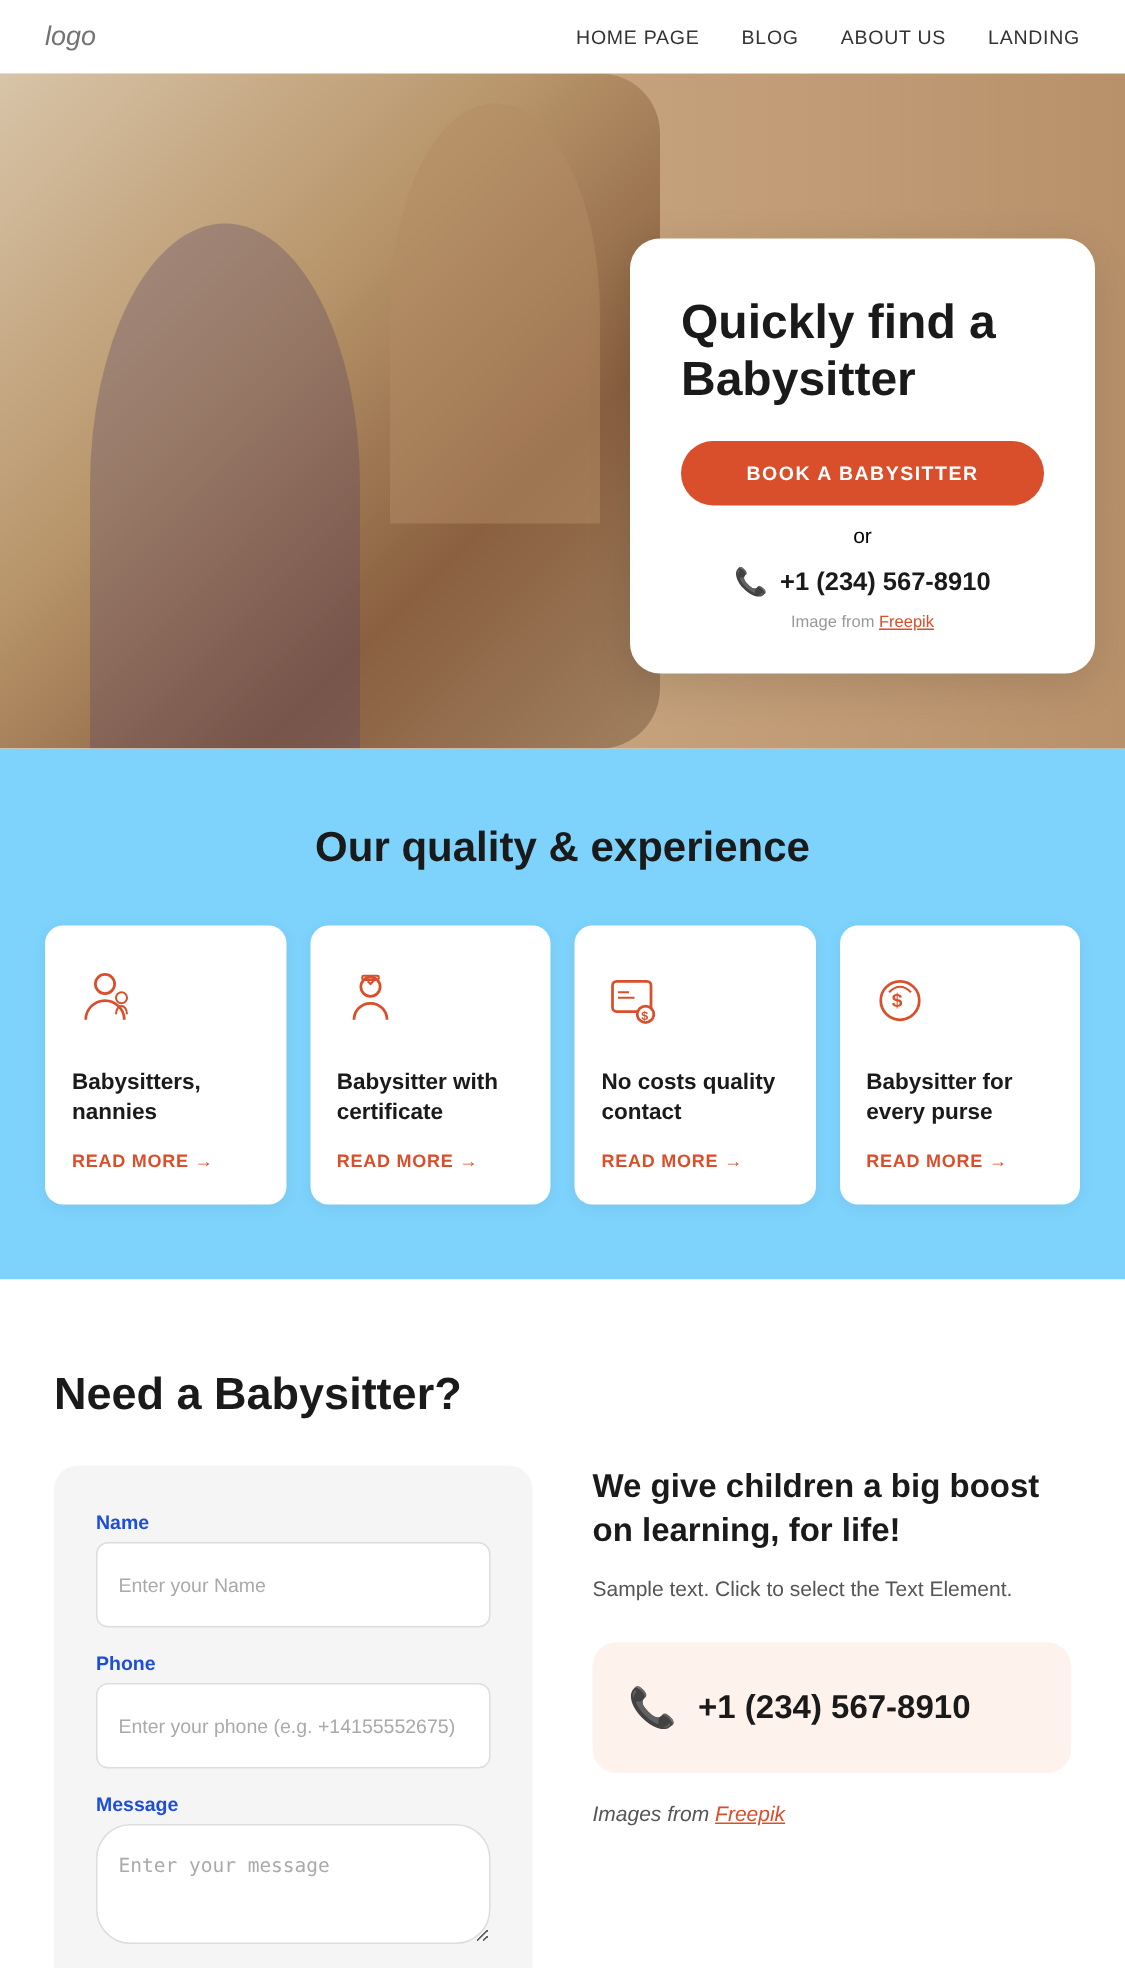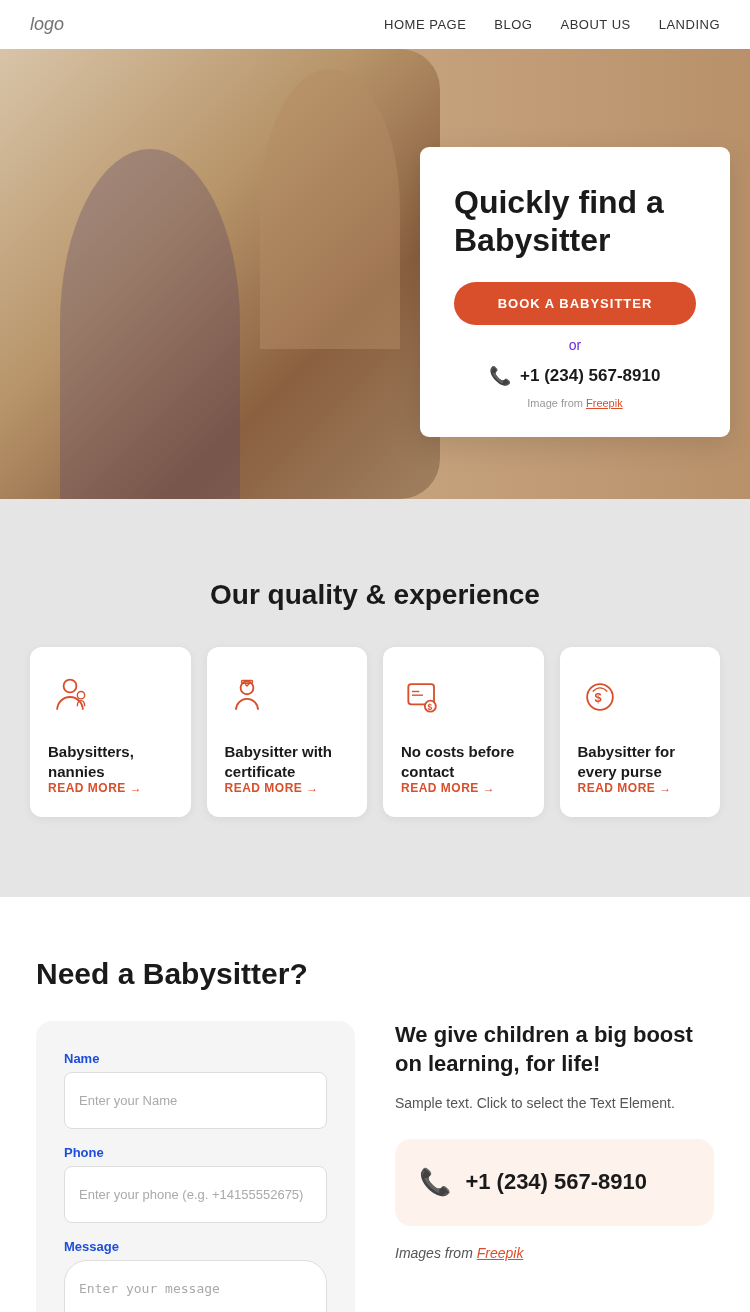--- a/index.html
+++ b/index.html
@@ -21,49 +21,49 @@
     .hero {
       position: relative; width: 100%; height: 450px;
       background: linear-gradient(135deg, #e8d5c4 0%, #c9a98a 100%);
       overflow: hidden;
     }
     .hero-bg {
       position: absolute; top: 0; left: 0; width: 100%; height: 100%;
       background: linear-gradient(to right, #d4b896 0%, #c4a07a 60%, #b8916a 100%);
     }
     .hero-card {
-      position: absolute; right: 20px; top: 98px;
-      background: #fff; border-radius: 9px; padding: 36px 34px 28px;
+      position: absolute; right: 20px; top: 110px;
+      background: #fff; border-radius: 20px; padding: 36px 34px 28px;
       width: 310px; box-shadow: 0 8px 30px rgba(0,0,0,0.12);
     }
     .hero-card h1 { font-size: 32px; font-weight: 800; color: #1a1a1a; line-height: 1.2; margin-bottom: 22px; }
     .btn-book {
       display: block; width: 100%; padding: 14px;
       background: #d94f2b; color: #fff; border: none; border-radius: 30px;
       font-size: 13px; font-weight: 700; letter-spacing: 1px;
       text-transform: uppercase; cursor: pointer; text-align: center; margin-top: 14px;
     }
-    .or-text { text-align: center; margin: 12px 0; color: #6d28d9; font-size: 14px; }
+    .or-text { text-align: center; margin: 12px 0; color: #000000; font-size: 14px; }
     .phone-row { display: flex; align-items: center; justify-content: center; gap: 8px; }
     .phone-icon { color: #d94f2b; font-size: 18px; }
     .phone-num { font-size: 17px; font-weight: 700; color: #1a1a1a; }
     .image-credit { text-align: center; font-size: 11px; color: #999; margin-top: 10px; }
     .image-credit a { color: #d94f2b; text-decoration: underline; }
 
     
-    .quality-section { background: #e5e5e5; padding: 80px 30px; }
+    .quality-section { background: #7dd3fc; padding: 50px 30px; }
     .quality-section h2 { text-align: center; font-size: 28px; font-weight: 800; color: #1a1a1a; margin-bottom: 36px; }
     .cards-grid { display: flex; gap: 16px; justify-content: center; }
     .feature-card {
       background: #fff; border-radius: 12px; padding: 28px 18px 22px;
       flex: 1; max-width: 170px; min-width: 140px;
       box-shadow: 0 2px 10px rgba(0,0,0,0.06);
     }
     .card-icon { font-size: 36px; color: #d94f2b; margin-bottom: 14px; text-align: left; }
-    .card-title { font-size: 15px; font-weight: 700; color: #1a1a1a; margin-bottom: 0; line-height: 1.3; }
+    .card-title { font-size: 15px; font-weight: 700; color: #1a1a1a; margin-bottom: 16px; line-height: 1.3; }
     .read-more { color: #d94f2b; font-size: 12px; font-weight: 700; text-transform: uppercase; letter-spacing: 0.5px; text-decoration: none; display: flex; align-items: center; gap: 4px; }
 
     
     .form-section { padding: 60px 36px 50px; background: #fff; }
     .form-section h2 { font-size: 30px; font-weight: 800; color: #1a1a1a; margin-bottom: 30px; }
     .form-content { display: flex; gap: 40px; align-items: flex-start; }
     .form-left { flex: 1; }
     .form-right { flex: 1; }
     .form-box {
       background: #f5f5f5; border-radius: 16px; padding: 30px 28px 36px;
@@ -172,21 +172,21 @@
     <div class="feature-card">
       <div class="card-icon">
         <svg class="icon-svg" viewBox="0 0 48 48" fill="none" xmlns="http://www.w3.org/2000/svg">
           <rect x="8" y="10" width="28" height="22" rx="3" stroke="#d94f2b" stroke-width="2" fill="none"></rect>
           <line x1="12" y1="18" x2="20" y2="18" stroke="#d94f2b" stroke-width="1.5"></line>
           <line x1="12" y1="22" x2="24" y2="22" stroke="#d94f2b" stroke-width="1.5"></line>
           <circle cx="32" cy="34" r="6" fill="#fff" stroke="#d94f2b" stroke-width="2"></circle>
           <text x="29" y="38" fill="#d94f2b" font-size="9" font-weight="bold">$</text>
         </svg>
       </div>
-      <p class="card-title">No costs before contact</p>
+      <p class="card-title">No costs quality contact</p>
       <a href="#" class="read-more">
         <span>READ MORE</span> →
       </a>
     </div>
 
     <div class="feature-card">
       <div class="card-icon">
         <svg class="icon-svg" viewBox="0 0 48 48" fill="none" xmlns="http://www.w3.org/2000/svg">
           <circle cx="24" cy="24" r="14" stroke="#d94f2b" stroke-width="2" fill="none"></circle>
           <text x="18" y="29" fill="#d94f2b" font-size="14" font-weight="bold">$</text>

